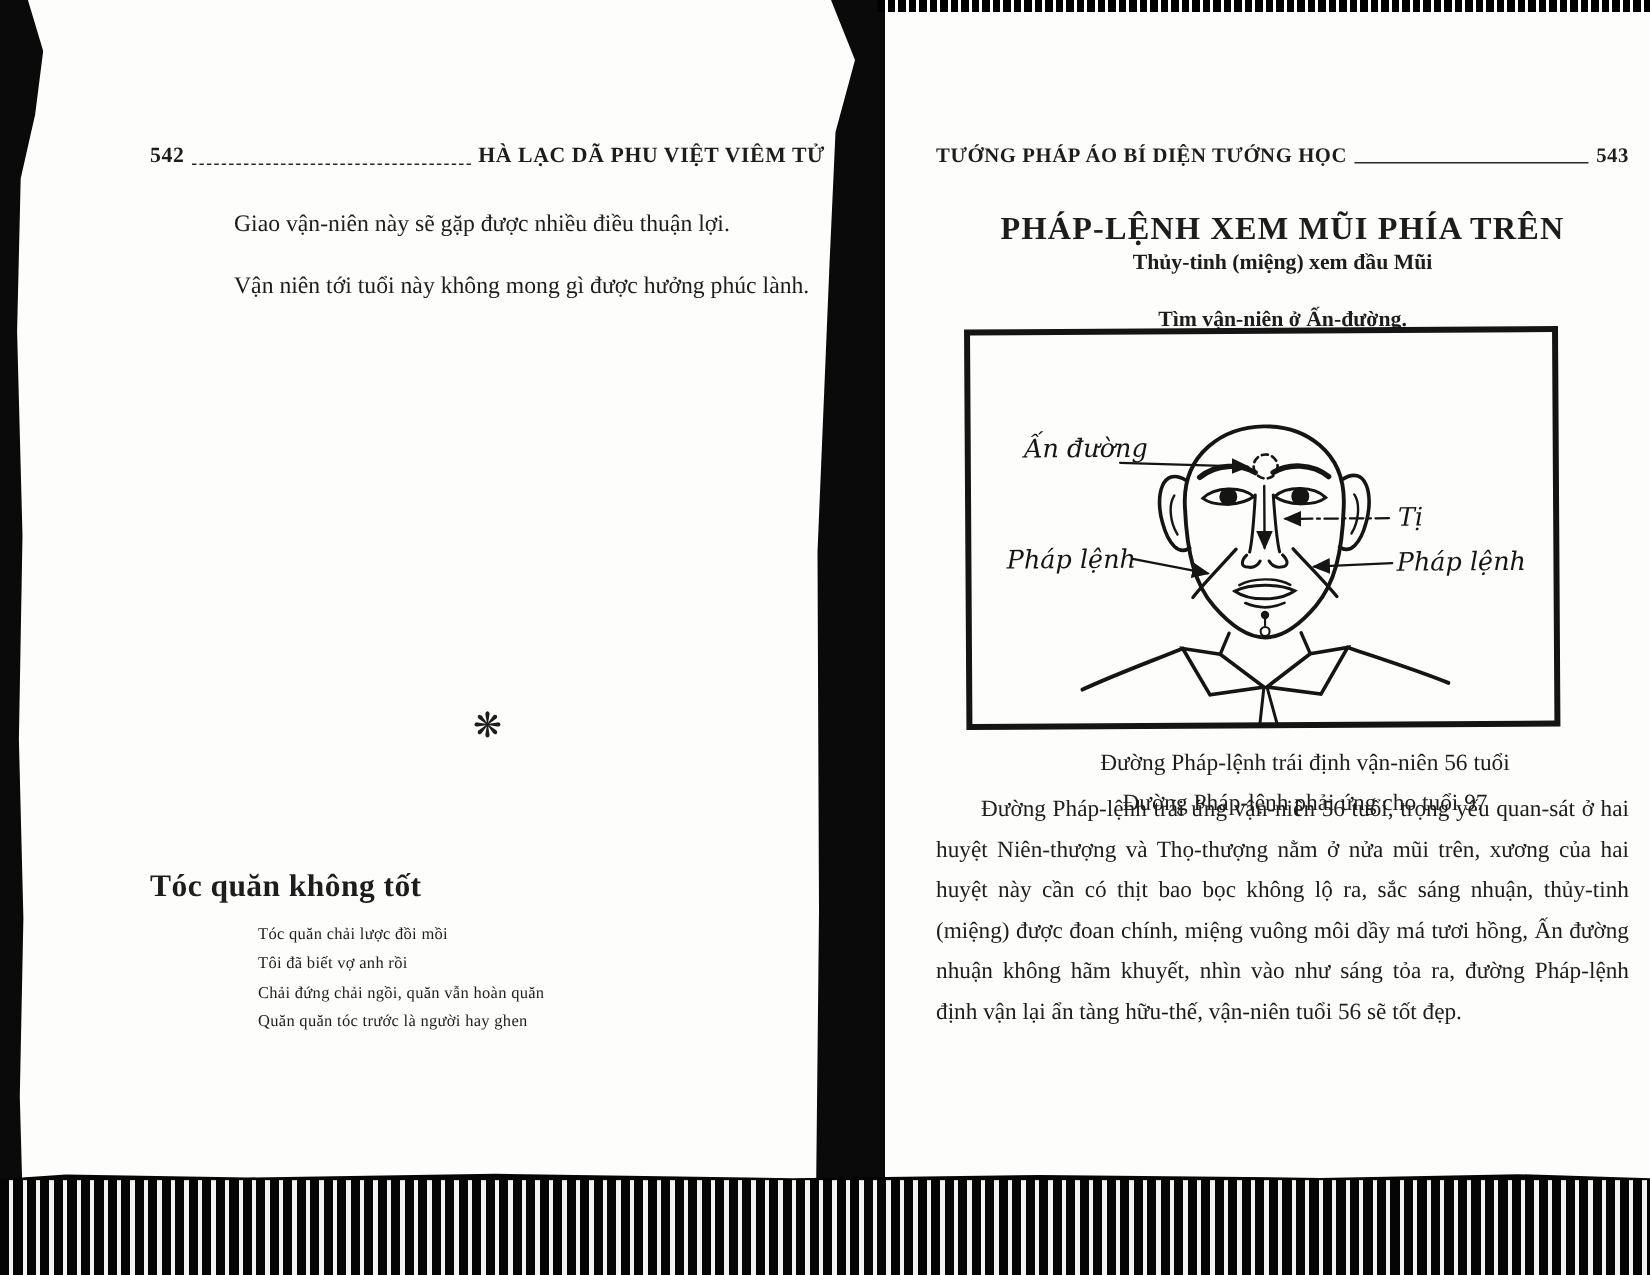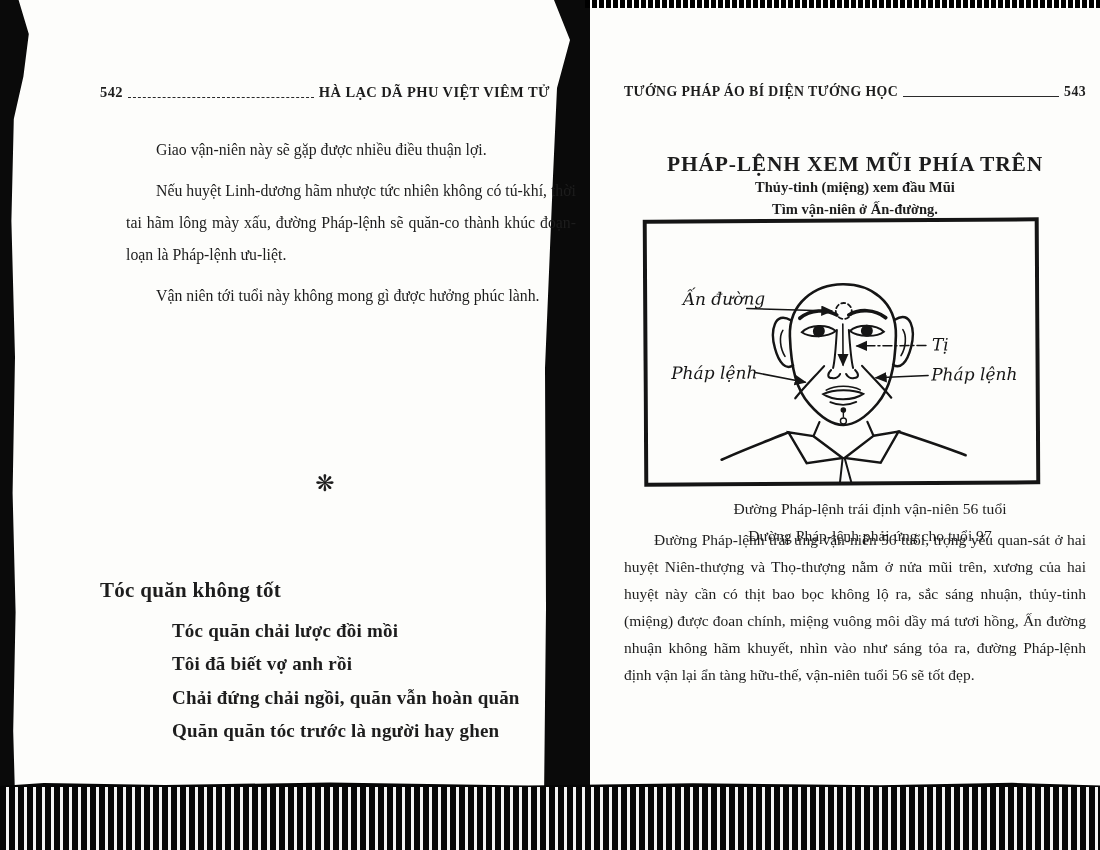--- a/index.html
+++ b/index.html
@@ -11,28 +11,28 @@
   .gutter{position:absolute;left:540px;top:0;width:50px;height:800px;background:#0a0a0a;
     clip-path:polygon(28% 0,100% 0,100% 100%,8% 100%,12% 76%,10% 46%,26% 22%,34% 11%,60% 5%);}
   .top-strip{position:absolute;left:585px;top:0;width:515px;height:8px;
     background:repeating-linear-gradient(90deg,#000 0 5px,#fff 5px 7px);}
   .bottom-band{position:absolute;left:0;top:786px;width:1100px;height:64px;
     background:repeating-linear-gradient(90deg,#050505 0 6px,#f2f2f2 6px 9px);}
   .bottom-band:before{content:"";position:absolute;left:0;top:-4px;width:100%;height:5px;background:#050505;
     clip-path:polygon(0 80%,4% 20%,15% 60%,30% 10%,48% 70%,63% 25%,80% 65%,92% 15%,100% 70%,100% 100%,0 100%);}
   
   .page{position:absolute;}
-  .hdr{display:flex;align-items:flex-end;font-weight:bold;font-size:14.5px;letter-spacing:.4px;white-space:nowrap;}
+  .hdr{display:flex;align-items:flex-end;font-weight:bold;font-size:14.5px;letter-spacing:.4px;white-space:nowrap;margin-top:12px;}
   .hdr .fill{flex:1;border-bottom:1.6px dashed #2a2a2a;margin:0 5px 3px 5px;}
   .hdr .fill.solid{border-bottom-style:solid;}
   .para{font-size:15.8px;line-height:2.02;text-align:justify;text-indent:30px;margin:0 0 9px 0;}
   .para-r{font-size:15.5px;line-height:1.74;text-align:justify;text-indent:30px;margin:0;}
   .divider{font-size:23px;text-align:center;}
   .sec-head{font-size:21px;font-weight:bold;text-align:left;letter-spacing:.3px;}
-  .poem{font-size:19px;font-weight:bold;line-height:1.76;letter-spacing:.2px;}
+  .poem{font-size:11px;font-weight:normal;line-height:1.76;letter-spacing:.2px;}
   .chap-title{font-size:21.5px;font-weight:bold;text-align:center;letter-spacing:.8px;}
   .chap-sub{font-size:14.5px;font-weight:bold;text-align:center;line-height:1.5;margin-top:0;}
   .cap-line{font-size:15.6px;line-height:1.72;padding-left:30px;}
   .figure{position:absolute;left:643px;top:218px;transform:rotate(-.35deg);}
   .hand{font-family:"DejaVu Serif", serif;font-style:italic;}
 </style>
 </head>
 <body>
 
 <div class="scan">
@@ -45,21 +45,20 @@
   <div class="page" style="left:100px;top:84px;width:450px;">
     <div class="hdr">
       <span>542</span>
       <span class="fill"></span>
       <span>HÀ LẠC DÃ PHU VIỆT VIÊM TỬ</span>
     </div>
   </div>
 
   <div class="page" style="left:106px;top:134px;width:450px;margin-left:20px;">
     <p class="para">Giao vận-niên này sẽ gặp được nhiều điều thuận lợi.</p>
-    <p class="para">Nếu huyệt Linh-dương hãm nhược tức nhiên không có tú-khí, thời tai hãm lông mày xấu, đường Pháp-lệnh sẽ quăn-co thành khúc đoạn-loạn là Pháp-lệnh ưu-liệt.</p>
     <p class="para">Vận niên tới tuổi này không mong gì được hưởng phúc lành.</p>
   </div>
 
   <div class="page divider" style="left:100px;top:470px;width:450px;">❋</div>
 
   <div class="page sec-head" style="left:100px;top:578px;width:450px;">Tóc quăn không tốt</div>
 
   <div class="page poem" style="left:172px;top:614px;width:400px;">
     <div>Tóc quăn chải lược đồi mồi</div>
     <div>Tôi đã biết vợ anh rồi</div>
@@ -68,24 +67,24 @@
   </div>
 
   <div class="page" style="left:624px;top:84px;width:462px;">
     <div class="hdr" style="font-size:13.8px;">
       <span>TƯỚNG PHÁP ÁO BÍ DIỆN TƯỚNG HỌC</span>
       <span class="fill solid"></span>
       <span>543</span>
     </div>
   </div>
 
-  <div class="page" style="left:624px;top:152px;width:462px;">
+  <div class="page" style="left:624px;top:140px;width:462px;">
     <div class="chap-title">PHÁP-LỆNH XEM MŨI PHÍA TRÊN</div>
     <div class="chap-sub">Thủy-tinh (miệng) xem đầu Mũi</div>
-    <div class="chap-sub" style="margin-top:0;">Tìm vận-niên ở Ấn-đường.</div>
+    <div class="chap-sub" style="margin-top:16px;">Tìm vận-niên ở Ấn-đường.</div>
   </div>
 
   <div class="figure">
     <svg width="397" height="268" viewBox="0 0 397 268">
       <defs>
         <marker id="ah" markerWidth="9" markerHeight="8" refX="7" refY="3.5" orient="auto">
           <path d="M0,0 L8,3.5 L0,7 Z" fill="#151515"></path>
         </marker>
       </defs>
       <g fill="none" stroke="#151515" stroke-width="2" stroke-linecap="round">

